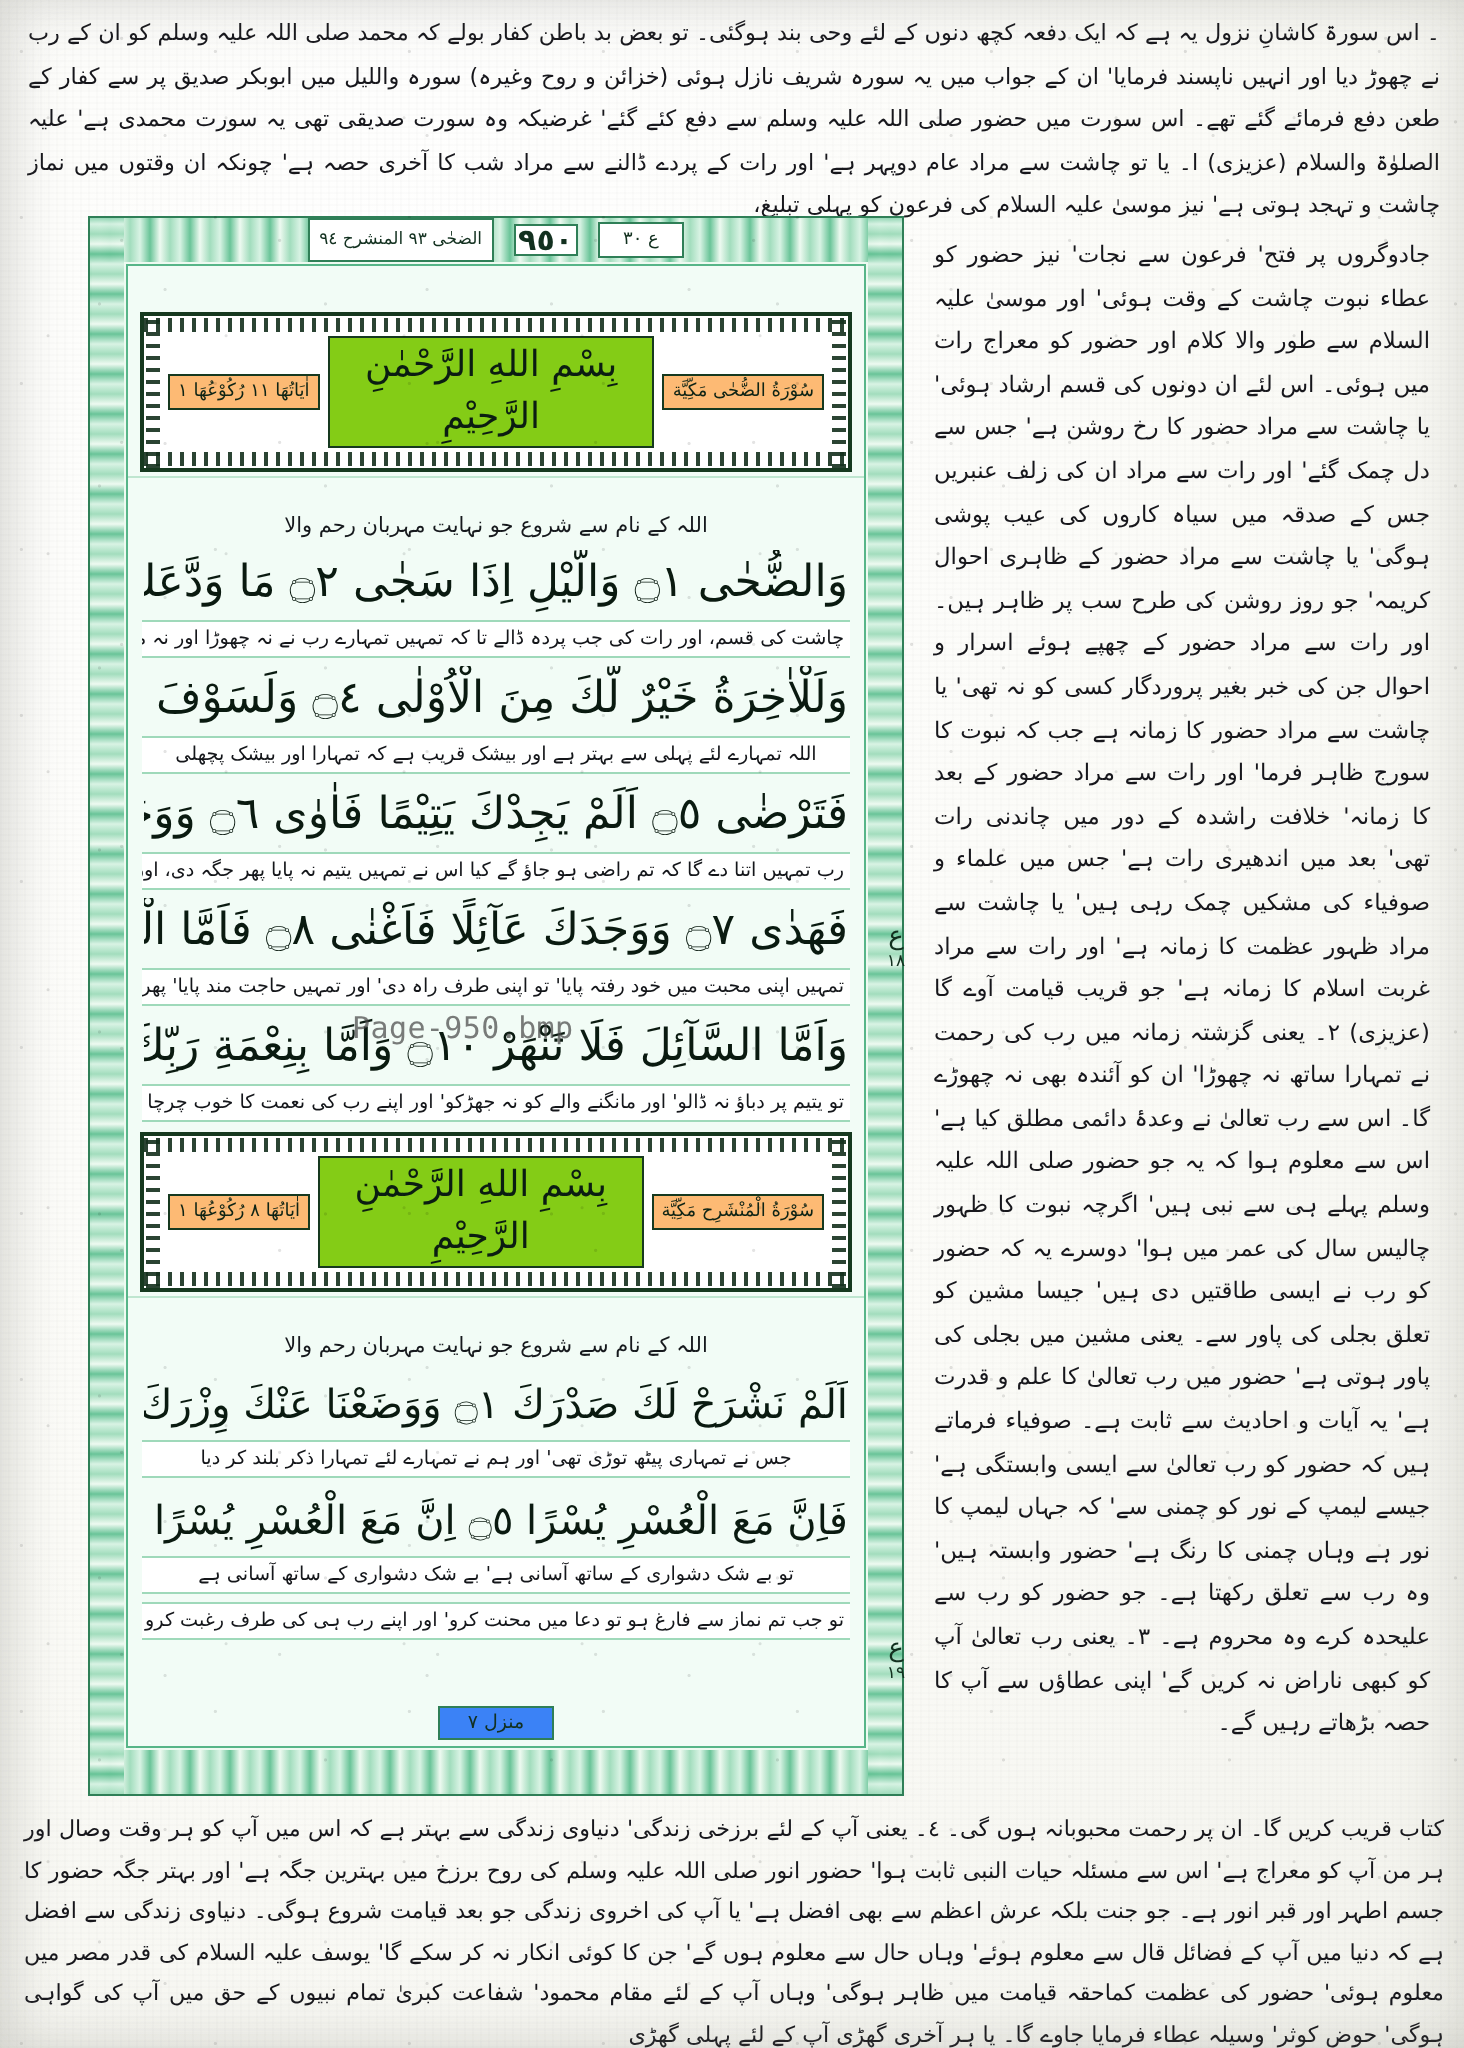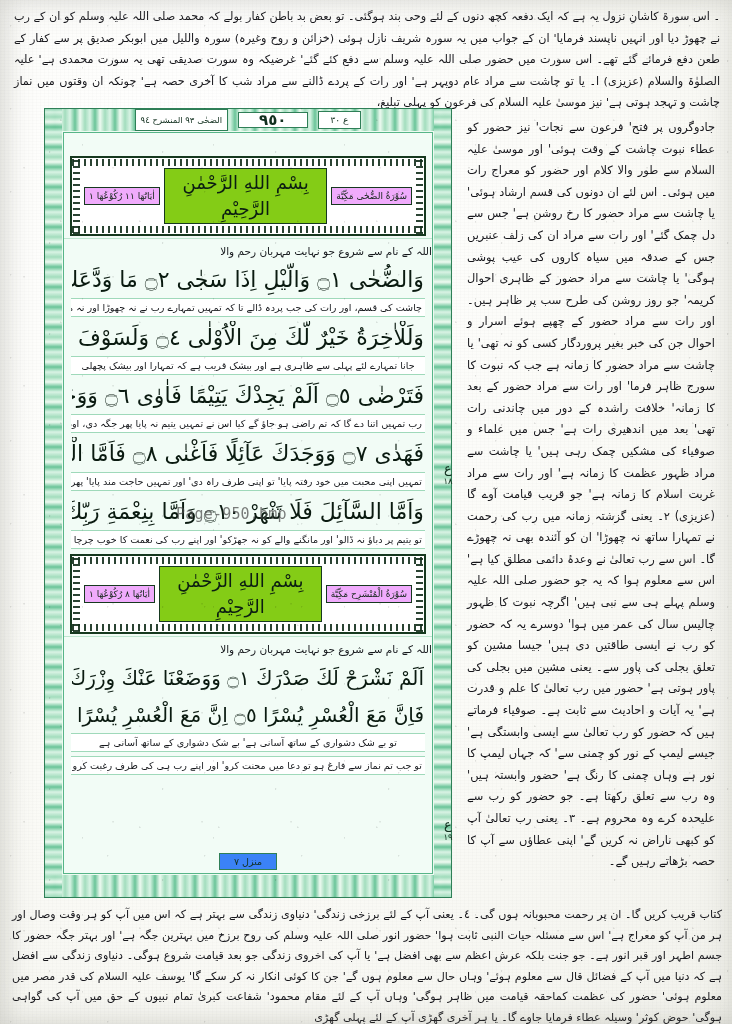--- a/index.html
+++ b/index.html
@@ -99,21 +99,21 @@
     position:absolute;left:44px;top:108px;width:408px;height:24px;
     display:flex;align-items:center;justify-content:center;gap:10px;
     z-index:5;
   }
   .head-box{
     background:#ffffff;border:1px solid #2f7f57;
     font-size:10px;padding:1px 7px;line-height:14px;
     direction:rtl;color:#12301f;white-space:nowrap;
   }
   .page-no{
-    font-size:15px;font-weight:bold;padding:0px 20px;letter-spacing:1px;
+    font-size:15px;font-weight:bold;padding:0px 1px;letter-spacing:1px;
   }
   .surah-tag{font-size:8.5px;padding:3px 5px;}
   .ruku-tag{font-size:9px;padding:1px 12px;}
 
   
   .bismillah-band{
     margin:5px 6px 0 6px;
     border:2px solid #16391f;
     background:#ffffff;
     padding:2px;
@@ -130,34 +130,34 @@
     position:absolute;top:0;bottom:0;width:7px;
     background:repeating-linear-gradient(0deg,#132f1c 0 2px,transparent 2px 6px);
     opacity:.9;
   }
   .star-l{left:1px;} .star-r{right:1px;}
   .bism-row{
     display:flex;align-items:center;justify-content:space-between;
     margin:8px 10px;direction:rtl;gap:4px;
   }
   .bism-side{
-    border:1.4px solid #16391f;background:#f0abfc;
+    border:1.4px solid #16391f;background:#fdba74;
     font-size:9px;line-height:12px;padding:2px 4px;
     direction:rtl;text-align:center;color:#0f2415;min-width:46px;
   }
   .bism-center{
     flex:1;border:1.4px solid #16391f;background:#84cc16;
     text-align:center;direction:rtl;
     font-size:18px;line-height:26px;padding:1px 6px;color:#0b1d12;
     font-family:"DejaVu Sans","Liberation Sans",sans-serif;
   }
   .bism-urdu{
-    text-align:right;direction:rtl;font-size:10.5px;line-height:16px;
+    text-align:center;direction:rtl;font-size:10.5px;line-height:16px;
     margin:2px 0 4px;color:#16191d;border-top:1px solid #bfe6d0;
-    padding-top:4px;
+    padding-top:16px;
   }
 
   
   .ayah-line{
     direction:rtl;text-align:center;
     font-size:22px;line-height:34px;
     color:#0a1a10;margin:3px 8px 1px;
     white-space:nowrap;overflow:hidden;
     font-family:"DejaVu Sans","Liberation Sans",sans-serif;
   }
@@ -242,21 +242,21 @@
             <div class="bism-center">بِسْمِ اللهِ الرَّحْمٰنِ الرَّحِيْمِ</div>
             <div class="bism-side">اٰيَاتُهَا ١١ رُكُوْعُهَا ١</div>
           </div>
         </div>
         <div class="bism-urdu">اللہ کے نام سے شروع جو نہایت مہربان رحم والا</div>
 
         <div class="ayah-line">وَالضُّحٰى ۝١ وَالَّيْلِ اِذَا سَجٰى ۝٢ مَا وَدَّعَكَ رَبُّكَ وَمَا قَلٰى ۝٣</div>
         <div class="tr-line">چاشت کی قسم، اور رات کی جب پردہ ڈالے تا کہ تمہیں تمہارے رب نے نہ چھوڑا اور نہ مکروہ</div>
 
         <div class="ayah-line">وَلَلْاٰخِرَةُ خَيْرٌ لَّكَ مِنَ الْاُوْلٰى ۝٤ وَلَسَوْفَ يُعْطِيْكَ رَبُّكَ</div>
-        <div class="tr-line">جانا تمہارے لئے پہلی سے ظاہری ہے اور بیشک قریب ہے کہ تمہارا اور بیشک پچھلی</div>
+        <div class="tr-line">اللہ تمہارے لئے پہلی سے بہتر ہے اور بیشک قریب ہے کہ تمہارا اور بیشک پچھلی</div>
 
         <div class="ayah-line">فَتَرْضٰى ۝٥ اَلَمْ يَجِدْكَ يَتِيْمًا فَاٰوٰى ۝٦ وَوَجَدَكَ ضَآلًّا</div>
         <div class="tr-line">رب تمہیں اتنا دے گا کہ تم راضی ہو جاؤ گے کیا اس نے تمہیں یتیم نہ پایا پھر جگہ دی، اور</div>
 
         <div class="ayah-line">فَهَدٰى ۝٧ وَوَجَدَكَ عَآئِلًا فَاَغْنٰى ۝٨ فَاَمَّا الْيَتِيْمَ فَلَا تَقْهَرْ ۝٩</div>
         <div class="tr-line">تمہیں اپنی محبت میں خود رفتہ پایا' تو اپنی طرف راہ دی' اور تمہیں حاجت مند پایا' پھر غنی کر دیا</div>
 
         <div class="ayah-line">وَاَمَّا السَّآئِلَ فَلَا تَنْهَرْ ۝١٠ وَاَمَّا بِنِعْمَةِ رَبِّكَ فَحَدِّثْ ۝١١</div>
         <div class="tr-line">تو یتیم پر دباؤ نہ ڈالو' اور مانگنے والے کو نہ جھڑکو' اور اپنے رب کی نعمت کا خوب چرچا کرو</div>
       </div>
@@ -270,20 +270,21 @@
           <div class="bism-row">
             <div class="bism-side">سُوْرَةُ الْمُنْشَرِح مَكِّيَّة</div>
             <div class="bism-center">بِسْمِ اللهِ الرَّحْمٰنِ الرَّحِيْمِ</div>
             <div class="bism-side">اٰيَاتُهَا ٨ رُكُوْعُهَا ١</div>
           </div>
         </div>
         <div class="bism-urdu">اللہ کے نام سے شروع جو نہایت مہربان رحم والا</div>
 
         <div class="ayah-line small">اَلَمْ نَشْرَحْ لَكَ صَدْرَكَ ۝١ وَوَضَعْنَا عَنْكَ وِزْرَكَ ۝٢</div>
 
+        <div class="tr-line">جس نے تمہاری پیٹھ توڑی تھی' اور ہم نے تمہارے لئے تمہارا ذکر بلند کر دیا</div>
 
         <div class="ayah-line small">فَاِنَّ مَعَ الْعُسْرِ يُسْرًا ۝٥ اِنَّ مَعَ الْعُسْرِ يُسْرًا ۝٦</div>
         <div class="tr-line">تو بے شک دشواری کے ساتھ آسانی ہے' بے شک دشواری کے ساتھ آسانی ہے</div>
 
         <div class="tr-line">تو جب تم نماز سے فارغ ہو تو دعا میں محنت کرو' اور اپنے رب ہی کی طرف رغبت کرو</div>
       </div>
 
       <div class="manzil">
         <span>منزل ٧</span>
       </div>

